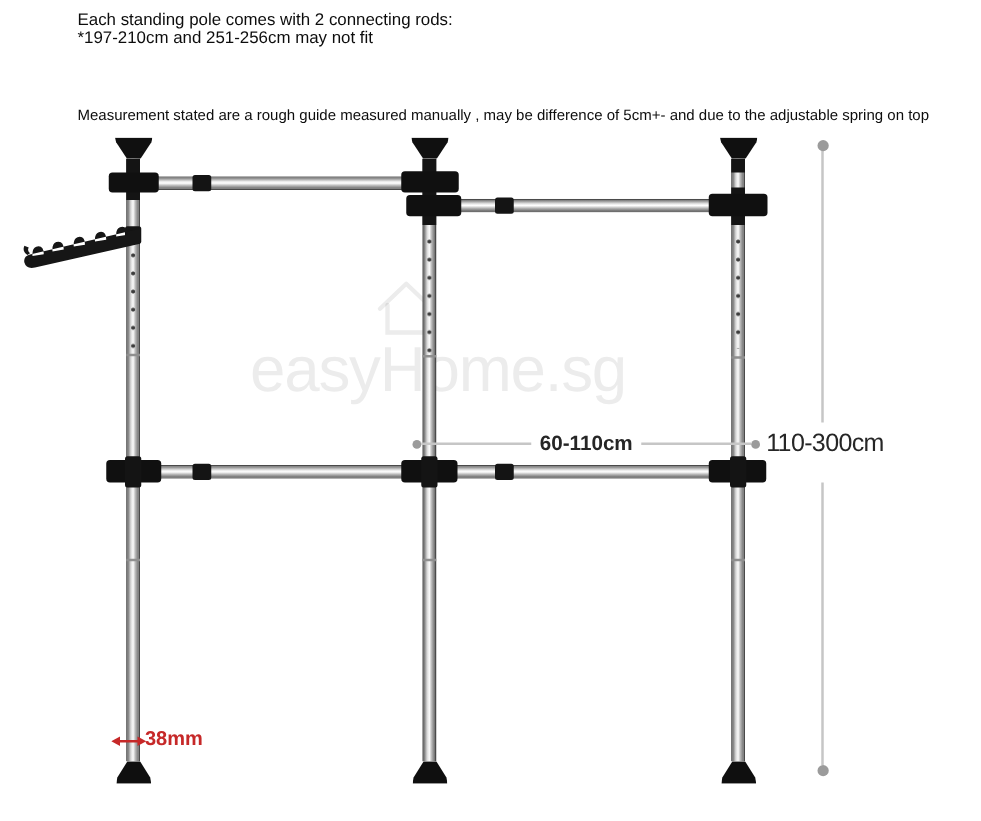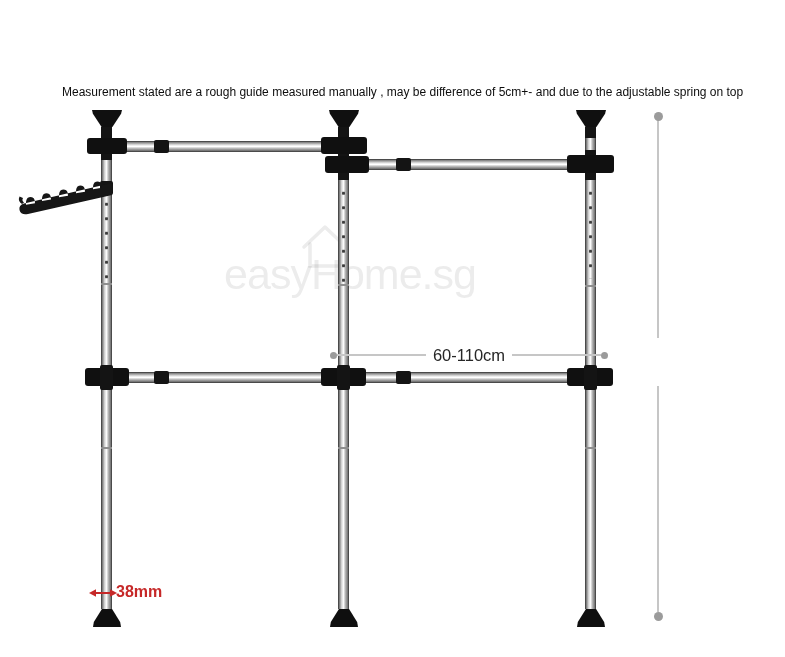--- a/index.html
+++ b/index.html
@@ -5,21 +5,21 @@
   html,body{margin:0;padding:0;background:#fff;}
   #page{position:relative;width:785px;height:657px;background:#fff;overflow:hidden;
         font-family:"Liberation Sans","DejaVu Sans",sans-serif;color:#111;}
   .abs{position:absolute;}
 
   
   #info{left:62px;top:9px;font-size:13.5px;line-height:13.6px;white-space:nowrap;color:#0d0d0d;z-index:6;}
   #note{left:62px;top:85px;font-size:12px;white-space:nowrap;color:#0d0d0d;z-index:6;}
 
   
-  .wm-text{left:200px;top:250px;width:300px;text-align:center;font-size:43px;font-weight:500;
+  .wm-text{left:200px;top:266px;width:300px;text-align:center;font-size:51px;font-weight:500;
            letter-spacing:-1px;color:var(--watermark-gray,rgba(17,17,17,0.08));z-index:0;white-space:nowrap;}
   .wm-house{left:298px;top:222px;z-index:0;}
 
   
   .pole{width:11px;box-sizing:border-box;border-left:1px solid #4a4a4a;border-right:1px solid #4a4a4a;
         background:linear-gradient(90deg,#6a6a6a 0%,#d9d9d9 30%,#fbfbfb 50%,#b3b3b3 72%,#6e6e6e 100%);z-index:1;}
   .rod{height:11px;box-sizing:border-box;border-top:1px solid #4a4a4a;border-bottom:1px solid #4a4a4a;border-radius:5px;
        background:linear-gradient(180deg,#777 0%,#e9e9e9 35%,#ffffff 50%,#afafaf 75%,#696969 100%);z-index:1;}
   .black{background:#141414;z-index:2;}
   .holes{width:11px;z-index:2;
@@ -34,34 +34,36 @@
         clip-path:polygon(32% 0%,68% 0%,97% 72%,100% 100%,0% 100%,3% 72%);}
 
   
   .dim-dot{width:9px;height:9px;border-radius:50%;background:#9b9b9b;z-index:5;}
   .vline{width:2px;background:var(--dim-line,#c6c6c6);z-index:4;}
   #vdim-label{left:610px;top:344px;width:100px;text-align:center;font-size:20px;font-weight:500;
               letter-spacing:-0.5px;color:var(--dim-text,#262626);z-index:5;white-space:nowrap;}
   #hdim{left:330px;top:349px;width:278px;height:12px;display:flex;align-items:center;z-index:5;}
   #hdim .hdot{width:7px;height:7px;border-radius:50%;background:#9b9b9b;flex:0 0 auto;}
   #hdim .hline{flex:1 1 auto;height:2px;background:var(--dim-line,#c6c6c6);}
-  #hdim .hlabel{margin:0 7px;font-size:16.5px;font-weight:400;color:var(--dim-text,#262626);white-space:nowrap;}
+  #hdim .hlabel{margin:0 7px;font-size:16.5px;font-weight:700;color:var(--dim-text,#262626);white-space:nowrap;}
 
   
   #dia-arrow{left:89px;top:588px;z-index:5;}
   #dia-label{left:116px;top:583px;font-size:16px;font-weight:bold;color:var(--accent-red,#c62828);z-index:5;white-space:nowrap;}
 
   .hook{left:16px;top:180px;z-index:3;}
 </style>
 </head>
 <body style="--accent-red: #c62828; --dim-line: #c6c6c6; --dim-text: #262626; --watermark-gray: rgba(17,17,17,0.08);">
 
 <div id="page">
 
   <div id="info" class="abs">
+    <div>Each standing pole comes with 2 connecting rods:</div>
+    <div>*197-210cm and 251-256cm may not fit</div>
   </div>
   <div id="note" class="abs">Measurement stated are a rough guide measured manually , may be difference of 5cm+- and due to the adjustable spring on top</div>
 
   <svg class="abs wm-house" width="54" height="48" viewBox="0 0 54 48">
     <path d="M6 25 L27 5 L48 25" fill="none" stroke="var(--watermark-gray,rgba(17,17,17,0.08))" stroke-width="3.5" stroke-linecap="round" stroke-linejoin="round"></path>
     <path d="M12 22 L12 44 L42 44 L42 22" fill="none" stroke="var(--watermark-gray,rgba(17,17,17,0.08))" stroke-width="3.5" stroke-linecap="round"></path>
   </svg>
   <div class="abs wm-text">easyHome.sg</div>
 
   <div class="abs">
@@ -129,20 +131,21 @@
   <div id="hdim" class="abs">
     <div class="hdot"></div>
     <div class="hline"></div>
     <div class="hlabel">60-110cm</div>
     <div class="hline"></div>
     <div class="hdot"></div>
   </div>
 
   <div class="abs dim-dot" style="left:654px;top:112px;"></div>
   <div class="abs vline" style="left:657px;top:120px;height:218px;"></div>
+  <div id="vdim-label" class="abs">110-300cm</div>
   <div class="abs vline" style="left:657px;top:386px;height:226px;"></div>
   <div class="abs dim-dot" style="left:654px;top:612px;"></div>
 
   <svg id="dia-arrow" class="abs" width="28" height="10" viewBox="0 0 28 10">
     <line x1="4" y1="5" x2="24" y2="5" stroke="var(--accent-red,#c62828)" stroke-width="2"></line>
     <polygon points="0,5 7,1.2 7,8.8" fill="var(--accent-red,#c62828)"></polygon>
     <polygon points="28,5 21,1.2 21,8.8" fill="var(--accent-red,#c62828)"></polygon>
   </svg>
   <div id="dia-label" class="abs">38mm</div>
 

